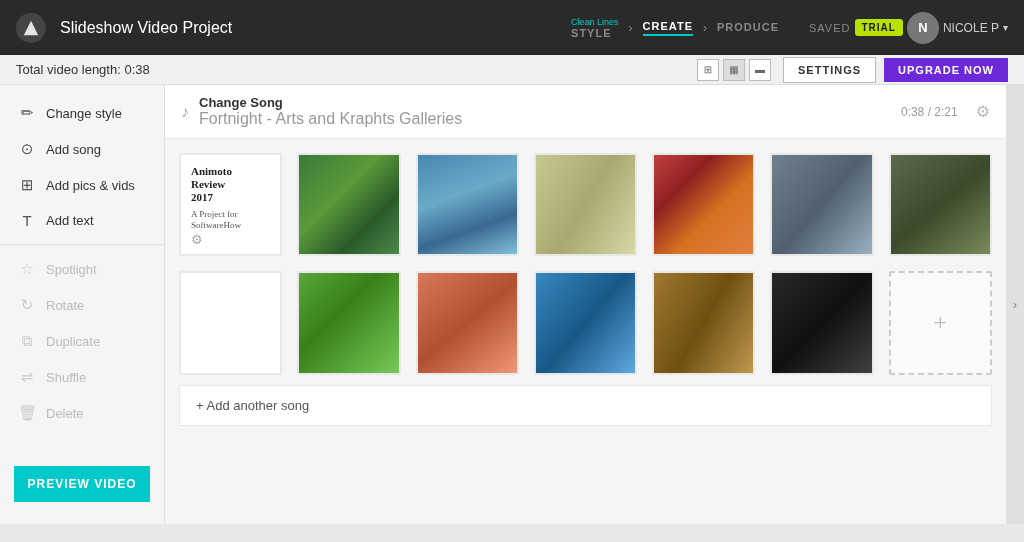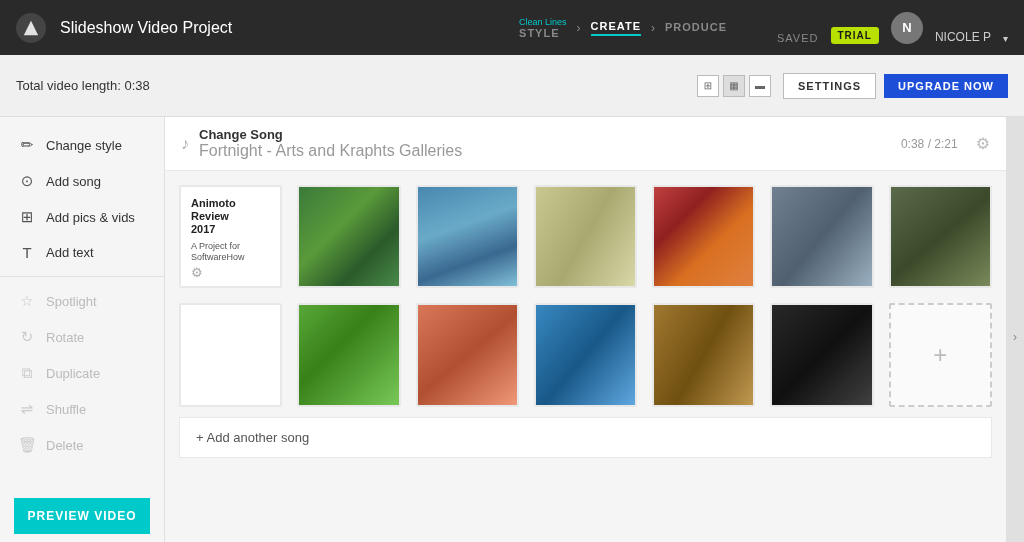--- a/index.html
+++ b/index.html
@@ -43,21 +43,21 @@
       color: #888;
       text-transform: uppercase;
       padding: 0 10px;
     }
     .nav-step.active { color: #fff; }
     .nav-step.active .step-label { border-bottom: 2px solid #00c9c9; }
     .step-label { padding-bottom: 2px; }
     .step-sub { font-size: 9px; font-weight: 400; color: #00c9c9; display: block; text-transform: none; letter-spacing: 0; }
     .chevron { color: #888; font-size: 12px; }
     .nav-right {
-      display: flex; align-items: flex-end; gap: 12px; margin-left: 20px;
+      display: flex; align-items: center; gap: 4px;
     }
     .saved-label { font-size: 11px; color: #888; letter-spacing: 1px; text-transform: uppercase; }
     .trial-badge {
       background: #b8e000;
       color: #1a1a1a;
       font-size: 10px;
       font-weight: 800;
       padding: 3px 7px;
       border-radius: 3px;
       letter-spacing: 1px;
@@ -71,21 +71,21 @@
       color: #fff;
       font-size: 13px;
       font-weight: 600;
     }
     .user-label { font-size: 12px; color: #ccc; }
     .dropdown-arrow { color: #ccc; font-size: 10px; }
 
     
     .toolbar {
       background: #f0f0f0;
-      height: 62px;
+      height: 30px;
       display: flex;
       align-items: center;
       padding: 0 16px;
       border-bottom: 1px solid #ddd;
     }
     .total-length { font-size: 13px; color: #333; margin-right: auto; }
     .view-icons { display: flex; gap: 4px; margin-right: 12px; }
     .view-icon {
       width: 22px; height: 22px;
       border: 1px solid #bbb;
@@ -102,21 +102,21 @@
       color: #333;
       font-size: 11px;
       font-weight: 700;
       letter-spacing: 1px;
       padding: 6px 14px;
       cursor: pointer;
       text-transform: uppercase;
       margin-right: 8px;
     }
     .upgrade-btn {
-      background: #1d4ed8;
+      background: #6d28d9;
       border: none;
       color: #fff;
       font-size: 11px;
       font-weight: 700;
       letter-spacing: 1px;
       padding: 6px 14px;
       cursor: pointer;
       text-transform: uppercase;
     }
 
@@ -185,20 +185,21 @@
     .song-subtitle { font-size: 16px; color: #999; }
     .song-time { font-size: 12px; color: #999; margin-right: 8px; }
     .gear-icon { font-size: 16px; color: #bbb; cursor: pointer; }
 
     
     .grid-area {
       padding: 14px 14px 0 14px;
       display: grid;
       grid-template-columns: repeat(7, 1fr);
       gap: 15px;
+      font-family: Liberation Serif, serif;
     }
     .grid-item {
       background: #fff;
       border: 2px solid #e8e8e8;
       aspect-ratio: 1;
       position: relative;
       overflow: hidden;
       border-radius: 2px;
     }
     .grid-item.title-card {

